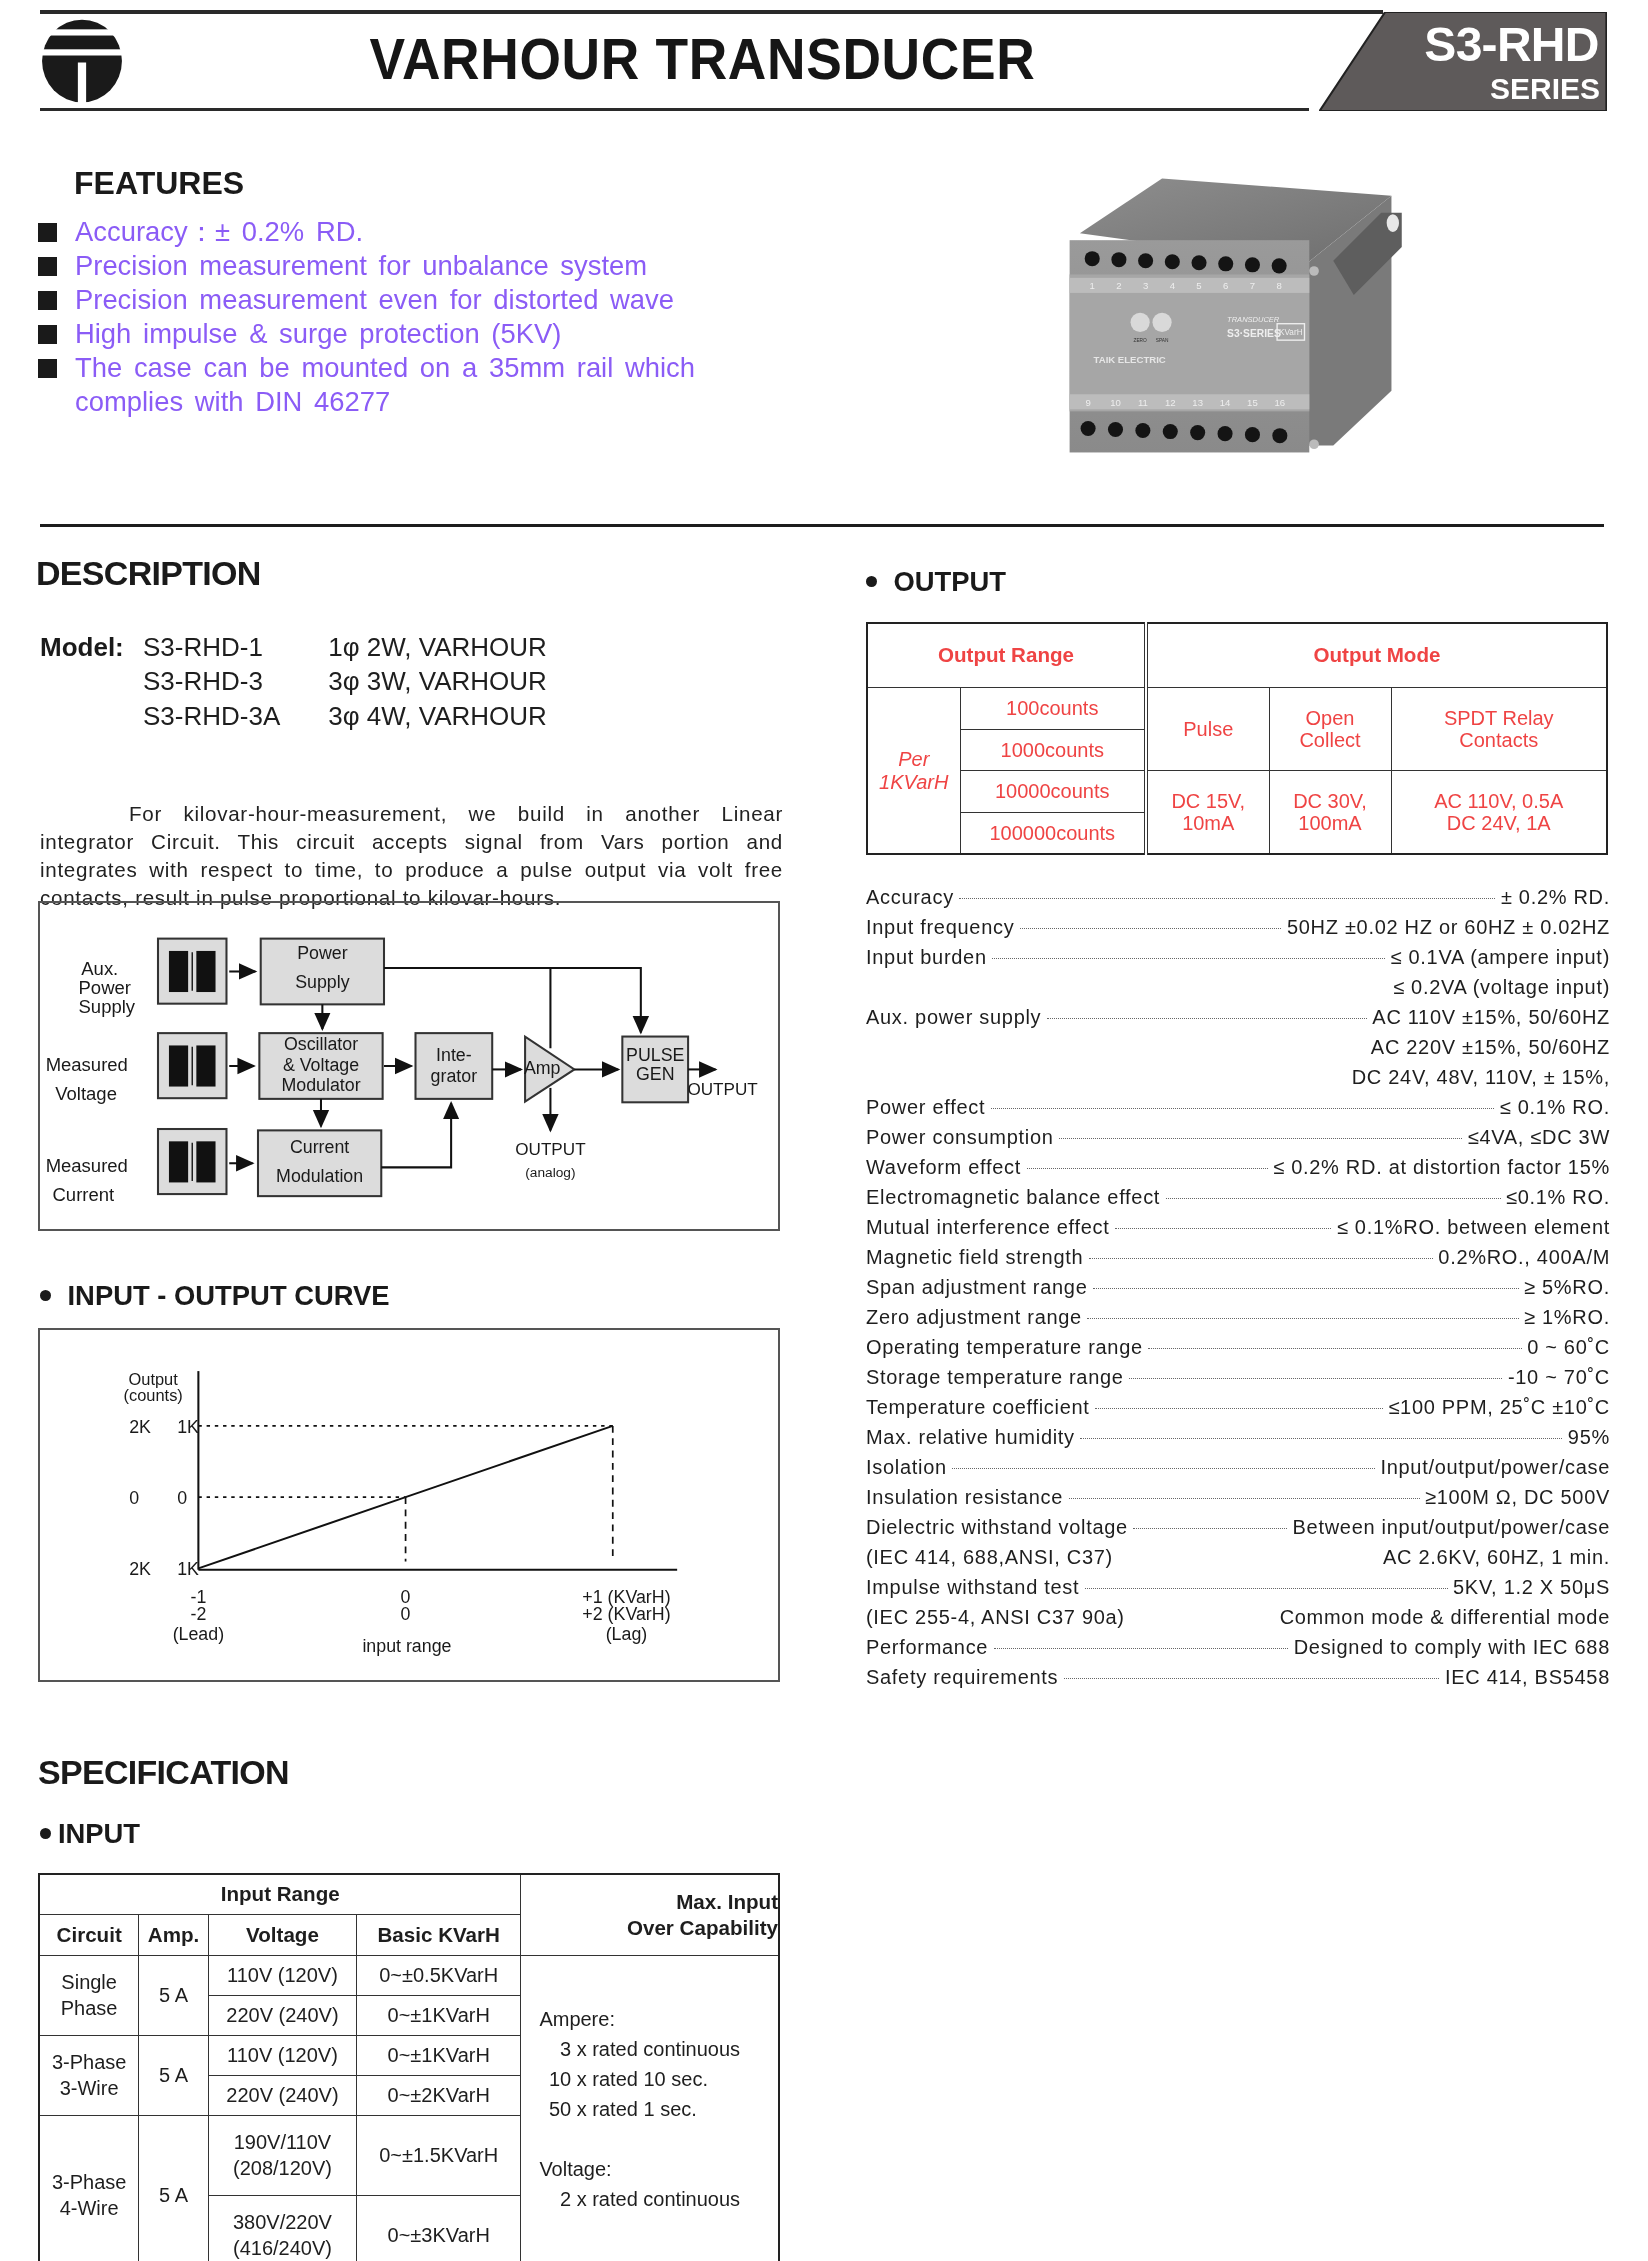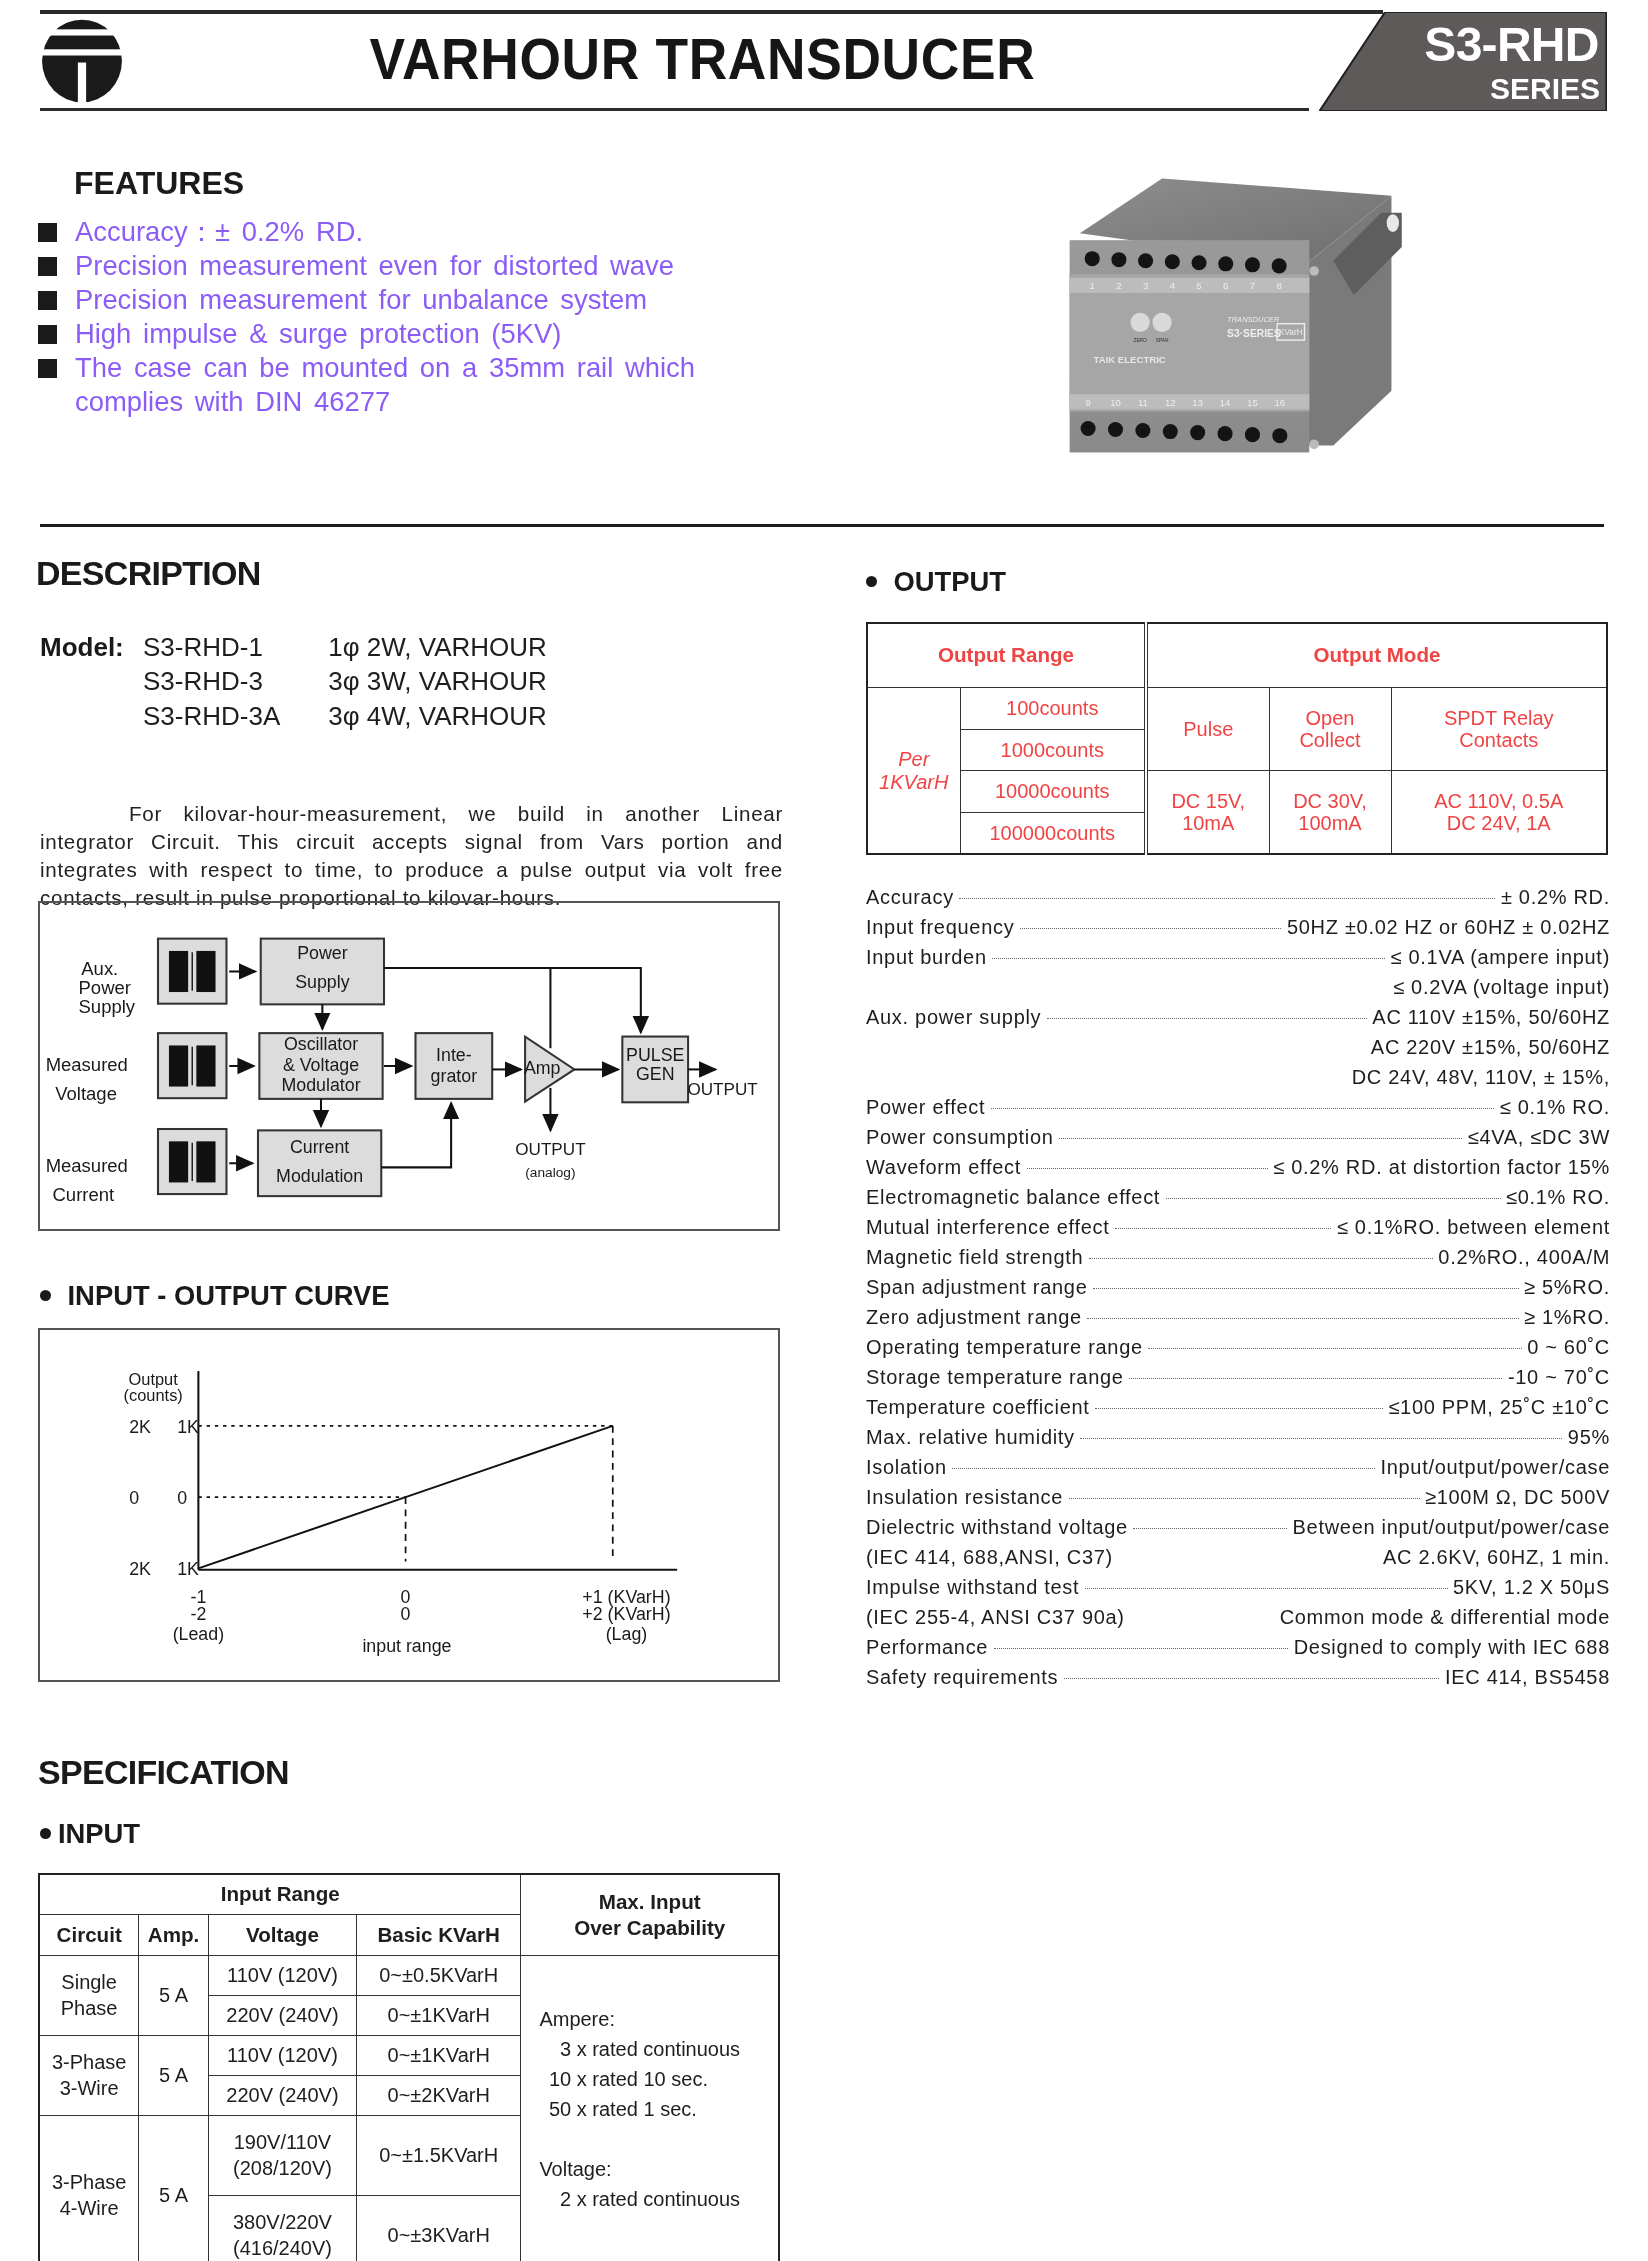--- a/index.html
+++ b/index.html
@@ -98,22 +98,22 @@
   <svg width="288" height="99" viewBox="0 0 420 145">
     <polygon id="badge-poly" points="96,0 420,0 420,145 0,145" fill="#5e5a5a" stroke="#222" stroke-width="3"></polygon>
   </svg>
   <div class="badge-model">S3-RHD</div>
   <div class="badge-series">SERIES</div>
 </div>
 
 <div class="h-features">FEATURES</div>
 <ul class="feat-list" id="feat-list">
     <li><span class="sq"></span><span>Accuracy：± 0.2% RD.</span></li>
+    <li><span class="sq"></span><span>Precision  measurement  for  unbalance system</span></li>
     <li><span class="sq"></span><span>Precision  measurement  even  for  distorted  wave</span></li>
-    <li><span class="sq"></span><span>Precision  measurement  for  unbalance system</span></li>
     <li><span class="sq"></span><span>High  impulse  &amp;  surge  protection (5KV)</span></li>
     <li><span class="sq"></span><span>The  case  can  be  mounted  on  a  35mm  rail  which complies  with  DIN  46277</span></li>
   </ul>
 
 <div class="photo">
   <svg width="391" height="315" viewBox="0 0 570 460">
     <defs>
       <linearGradient id="topg" x1="0" y1="0" x2="1" y2="1">
         <stop offset="0" stop-color="#8e8e8e"></stop>
           <stop offset="1" stop-color="#6e6e6e"></stop>
@@ -482,21 +482,21 @@
 
 <div class="h-big" style="left:38px; top:1753px;">SPECIFICATION</div>
 <div class="h-bullet" style="left:40px; top:1818px;">
   <span class="dot" style="margin-right:6.9px;"></span><span>INPUT</span>
 </div>
 
 <table class="in-table">
   <tbody>
       <tr style="height:40px;">
     <td class="th" colspan="4">Input  Range</td>
-    <td class="th" rowspan="2" style="width:256px;">
+    <td class="th" rowspan="2" style="width:256px;text-align:right;">
       <span>Max. Input</span><br>
       <span>Over  Capability</span>
     </td>
   </tr>
   <tr style="height:41px;">
     <td class="th" style="width:99px;">Circuit</td>
     <td class="th" style="width:69px;">Amp.</td>
     <td class="th" style="width:147px;">Voltage</td>
     <td class="th" style="width:163px;">Basic KVarH</td>
   </tr>

